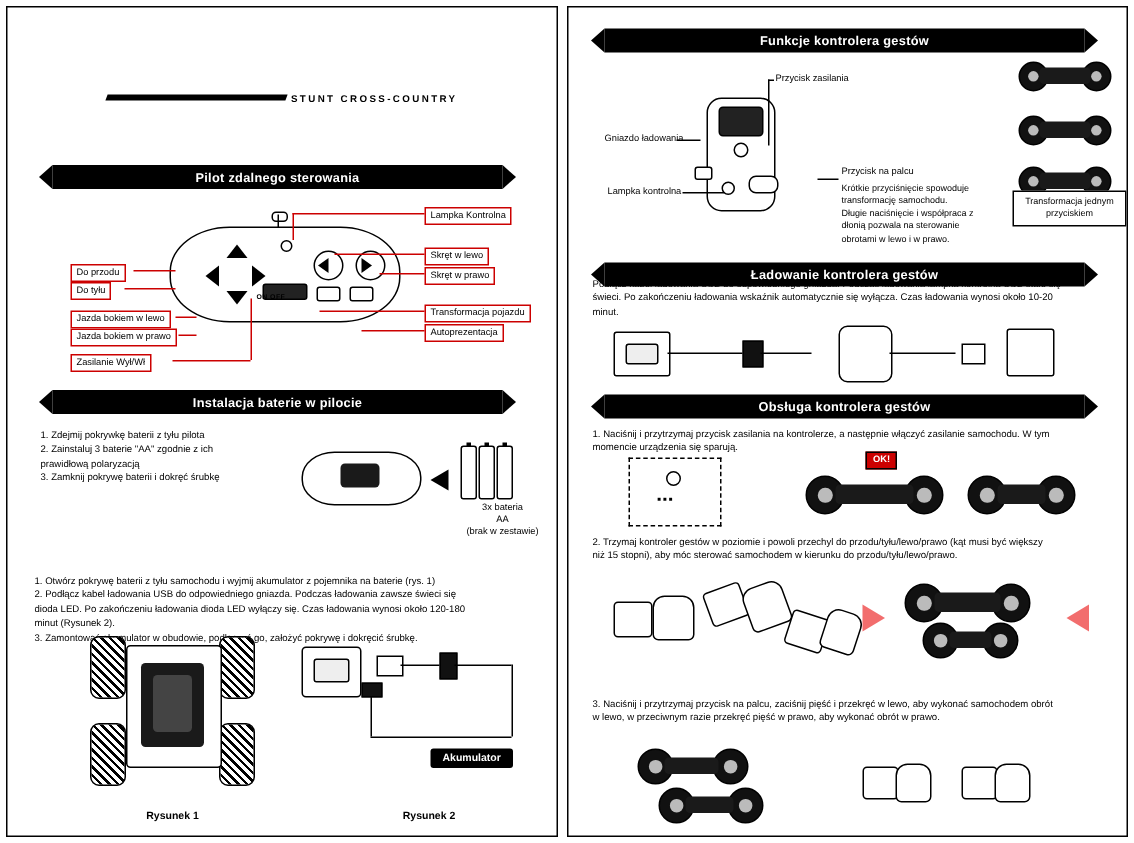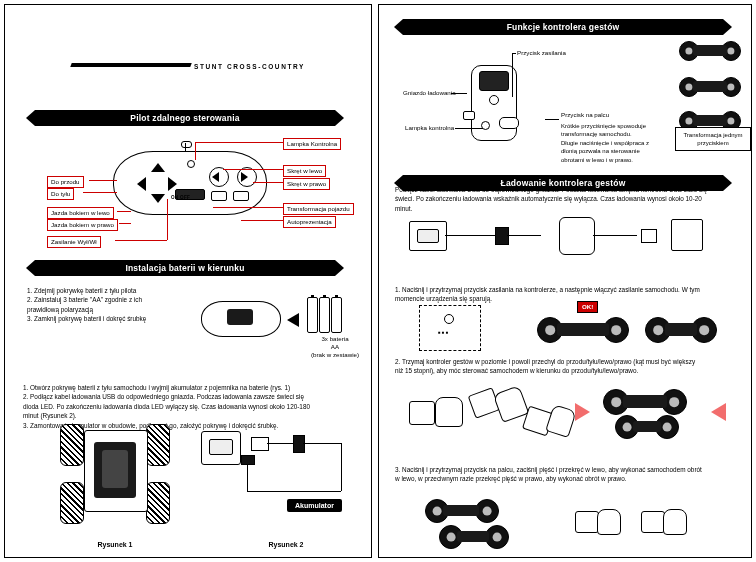--- a/index.html
+++ b/index.html
@@ -503,21 +503,21 @@
 
     <div class="callout" style="left:278px; top:173px;">Skręt w prawo</div>
     <div class="lead" style="left:248px; top:177px; width:30px;"></div>
 
     <div class="callout" style="left:278px; top:198px;">Transformacja pojazdu</div>
     <div class="lead" style="left:208px; top:202px; width:70px;"></div>
 
     <div class="callout" style="left:278px; top:211px;">Autoprezentacja</div>
     <div class="lead" style="left:236px; top:215px; width:42px;"></div>
 
-    <div class="ribbon" style="left:30px; top:255px; width:300px;">Instalacja baterii w kierunku</div>
+    <div class="ribbon" style="left:30px; top:255px; width:300px;">Instalacja baterie w pilocie</div>
 
     <div class="body-text" style="left:22px; top:281px; width:165px;">1. Zdejmij pokrywkę baterii z tyłu pilota
 2. Zainstaluj 3 baterie "AA" zgodnie z ich
     prawidłową polaryzacją
 3. Zamknij pokrywę baterii i dokręć śrubkę</div>
 
     <div class="remote-small">
       <div class="remote-body"></div>
       <div class="chassis-dark" style="left:26px; top:12px; width:26px; height:16px;"></div>
     </div>
@@ -624,20 +624,21 @@
       <div class="charger-box" style="left:8px; top:12px; width:20px; height:12px; background:#eee;"></div>
       <div class="lead-b" style="left:36px; top:18px; width:50px;"></div>
       <div class="usb-plug" style="left:86px; top:10px; width:12px; height:16px; background:#111;"></div>
       <div class="lead-b" style="left:98px; top:18px; width:34px;"></div>
       <div class="gesture-band" style="left:150px; top:0; width:34px; height:36px; border-radius:6px;"></div>
       <div class="lead-b" style="left:184px; top:18px; width:44px;"></div>
       <div class="charger-box" style="left:262px; top:2px; width:30px; height:30px;"></div>
       <div class="usb-plug" style="left:232px; top:12px; width:14px; height:12px;"></div>
     </div>
 
+    <div class="ribbon" style="left:24px; top:258px; width:320px;">Obsługa kontrolera gestów</div>
 
     <div class="body-text" style="left:16px; top:280px; width:342px;">1. Naciśnij i przytrzymaj przycisk zasilania na kontrolerze, a następnie włączyć zasilanie samochodu. W tym
 momencie urządzenia się sparują.</div>
 
     <div class="dash-box" style="left:40px; top:300px; width:60px; height:44px;">
       <div class="knob" style="left:24px; top:8px; width:8px; height:8px;"></div>
       <div style="position:absolute; left:18px; top:22px; font-size:8px; letter-spacing:1px;">▪▪▪</div>
     </div>
     <div class="plain-label" style="left:198px; top:296px; border:1px solid #000; background:#cc0000; color:#fff; padding:1px 4px; font-weight:bold;">OK!</div>
     <div style="position:absolute; left:150px; top:306px; width:190px; height:40px;">

